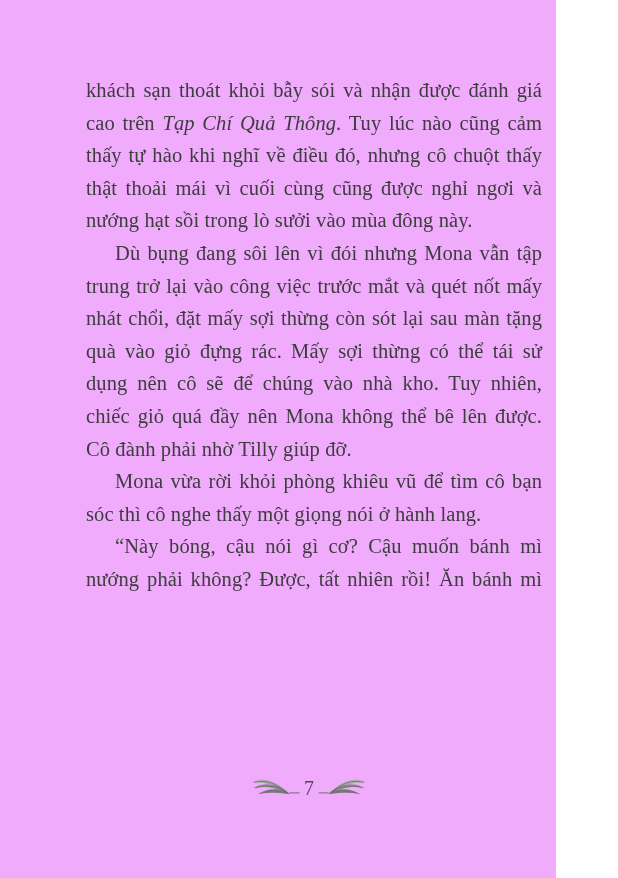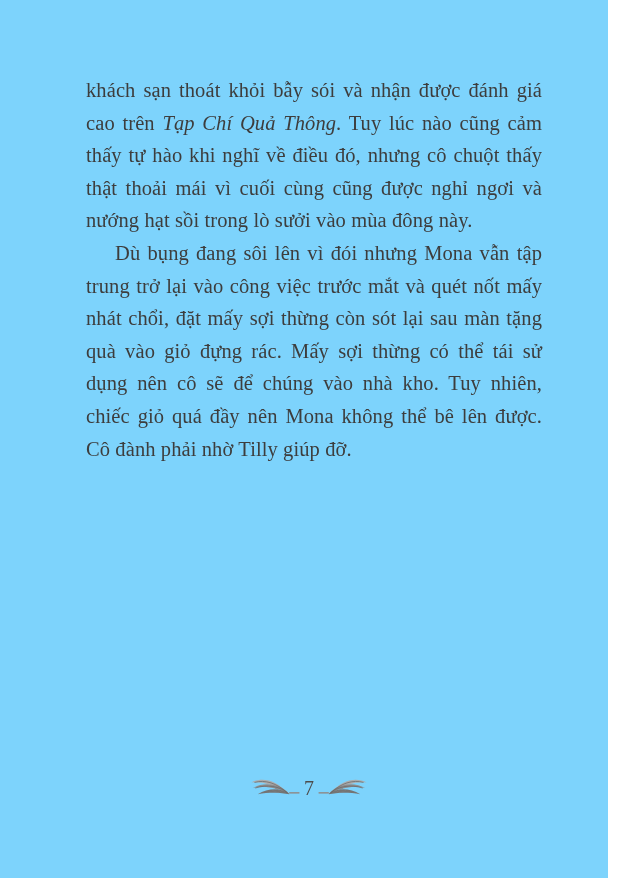--- a/index.html
+++ b/index.html
@@ -1,20 +1,20 @@
 <!DOCTYPE html>
 <html lang="vi"><head>
 <meta charset="utf-8">
 <style>
   html, body { margin: 0; padding: 0; background: #ffffff; }
   .page {
     position: relative;
-    width: 608px;
+    width: 556px;
     height: 878px;
-    background: #7dd3fc;
+    background: #f0abfc;
     overflow: hidden;
     font-family: "Liberation Serif", "DejaVu Serif", serif;
     color: #3d3d3d;
   }
   .text-block {
     position: absolute;
     left: 86px;
     top: 74px;
     width: 456px;
   }
@@ -48,20 +48,22 @@
   }
 </style>
 </head>
 <body>
 
 <div class="page">
 
   <div class="text-block">
       <p class="para"><span>khách sạn thoát khỏi bẫy sói và nhận được đánh giá cao trên </span><span class="ital">Tạp Chí Quả Thông</span><span>. Tuy lúc nào cũng cảm thấy tự hào khi nghĩ về điều đó, nhưng cô chuột thấy thật thoải mái vì cuối cùng cũng được nghỉ ngơi và nướng hạt sồi trong lò sưởi vào mùa đông này.</span></p>
       <p class="para indent"><span>Dù bụng đang sôi lên vì đói nhưng Mona vẫn tập trung trở lại vào công việc trước mắt và quét nốt mấy nhát chổi, đặt mấy sợi thừng còn sót lại sau màn tặng quà vào giỏ đựng rác. Mấy sợi thừng có thể tái sử dụng nên cô sẽ để chúng vào nhà kho. Tuy nhiên, chiếc giỏ quá đầy nên Mona không thể bê lên được. Cô đành phải nhờ Tilly giúp đỡ.</span></p>
+      <p class="para indent"><span>Mona vừa rời khỏi phòng khiêu vũ để tìm cô bạn sóc thì cô nghe thấy một giọng nói ở hành lang.</span></p>
+      <p class="para indent jlast"><span>“Này bóng, cậu nói gì cơ? Cậu muốn bánh mì nướng phải không? Được, tất nhiên rồi! Ăn bánh mì</span></p>
     </div>
 
   <div class="footer">
     <span class="leaf-left">
       <svg class="leaf-svg" viewBox="0 0 66 30" aria-hidden="true">
         <path d="M48 21 C35 4, 15 1, 3 8 C17 7, 33 11, 45 21 Z" fill="#acacac"></path>
         <path d="M50 21 C38 9, 18 7, 5 15 C21 12, 37 15, 49 22 Z" fill="#8e8e8e"></path>
         <path d="M51 22 C41 15, 25 14, 11 23 C27 20, 41 21, 51 23 Z" fill="#747474"></path>
         <path d="M48 21 C36 9, 20 4, 7 8" stroke="#666666" stroke-width="0.9" fill="none"></path>
         <path d="M49 21 C39 13, 23 10, 8 15" stroke="#666666" stroke-width="0.9" fill="none"></path>

